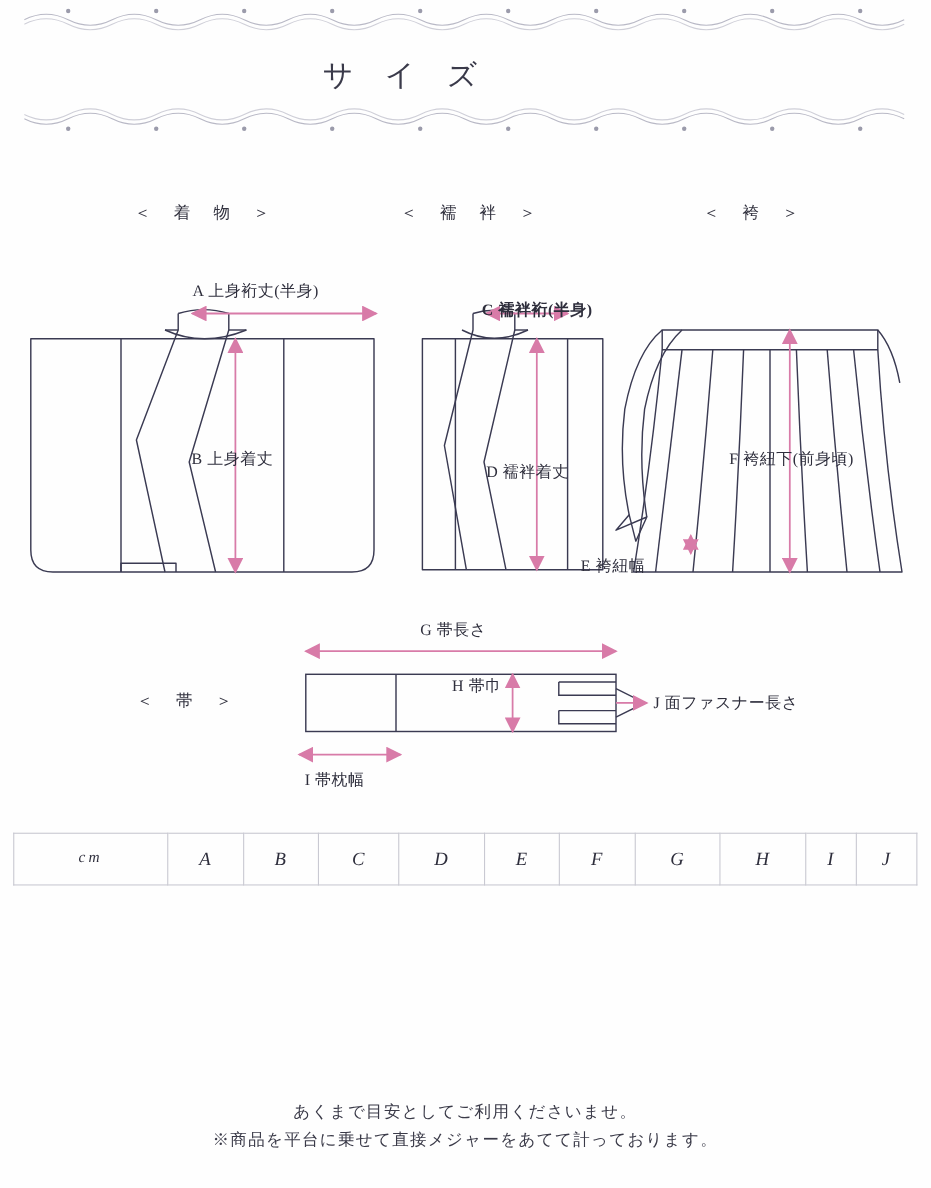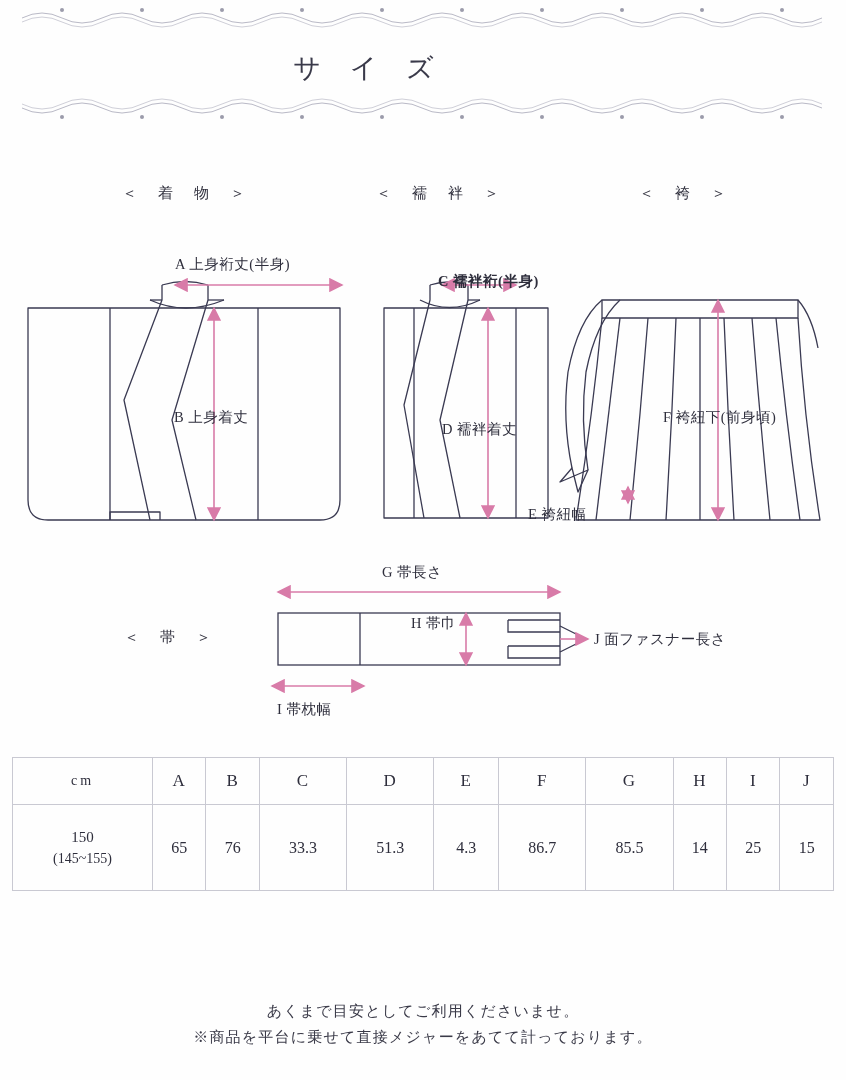--- a/index.html
+++ b/index.html
@@ -41,21 +41,21 @@
   
   .sec-head {
     position: absolute;
     font-size: 15px;
     letter-spacing: 6px;
     color: #32323f;
     font-family: Liberation Mono, monospace;
     white-space: nowrap;
   }
   #sec-kimono { top: 184px; left: 122px; }
-  #sec-juban  { top: 184px; left: 376px; }
+  #sec-juban  { top: 184px; left: 364px; }
   #sec-hakama { top: 184px; left: 639px; }
   #sec-obi    { top: 628px; left: 124px; }
 
   
   .dlabel {
     position: absolute;
     font-size: 14.5px;
     color: #2e2e3c;
     font-family: "Liberation Serif", serif;
     white-space: nowrap;
@@ -76,20 +76,21 @@
     top: 757px; left: 12px;
     width: 822px;
     border-collapse: collapse;
     font-family: "Liberation Serif", serif;
   }
   .size-table th, .size-table td {
     border: 1px solid #c9c9d2;
     text-align: center;
     color: #2e2e3c;
     font-weight: 400;
+    font-style: italic;
   }
   .size-table thead th {
     height: 47px;
     font-size: 17px;
     letter-spacing: 1px;
   }
   .size-table thead th.unit {
     font-size: 14px;
     letter-spacing: 3px;
     width: 140px;
@@ -274,36 +275,20 @@
         <th>D</th>
         <th>E</th>
         <th>F</th>
         <th>G</th>
         <th>H</th>
         <th>I</th>
         <th>J</th>
       </tr>
     </thead>
     <tbody>
-      <tr>
-        <td class="rowhead">
-          <span>150</span>
-          <span class="sub">(145~155)</span>
-        </td>
-        <td>65</td>
-        <td>76</td>
-        <td>33.3</td>
-        <td>51.3</td>
-        <td>4.3</td>
-        <td>86.7</td>
-        <td>85.5</td>
-        <td>14</td>
-        <td>25</td>
-        <td>15</td>
-      </tr>
     </tbody>
   </table>
 
   <div class="footnote" id="footnote">
     <div>あくまで目安としてご利用くださいませ。</div>
     <div>※商品を平台に乗せて直接メジャーをあてて計っております。</div>
   </div>
 
 </div>
 

